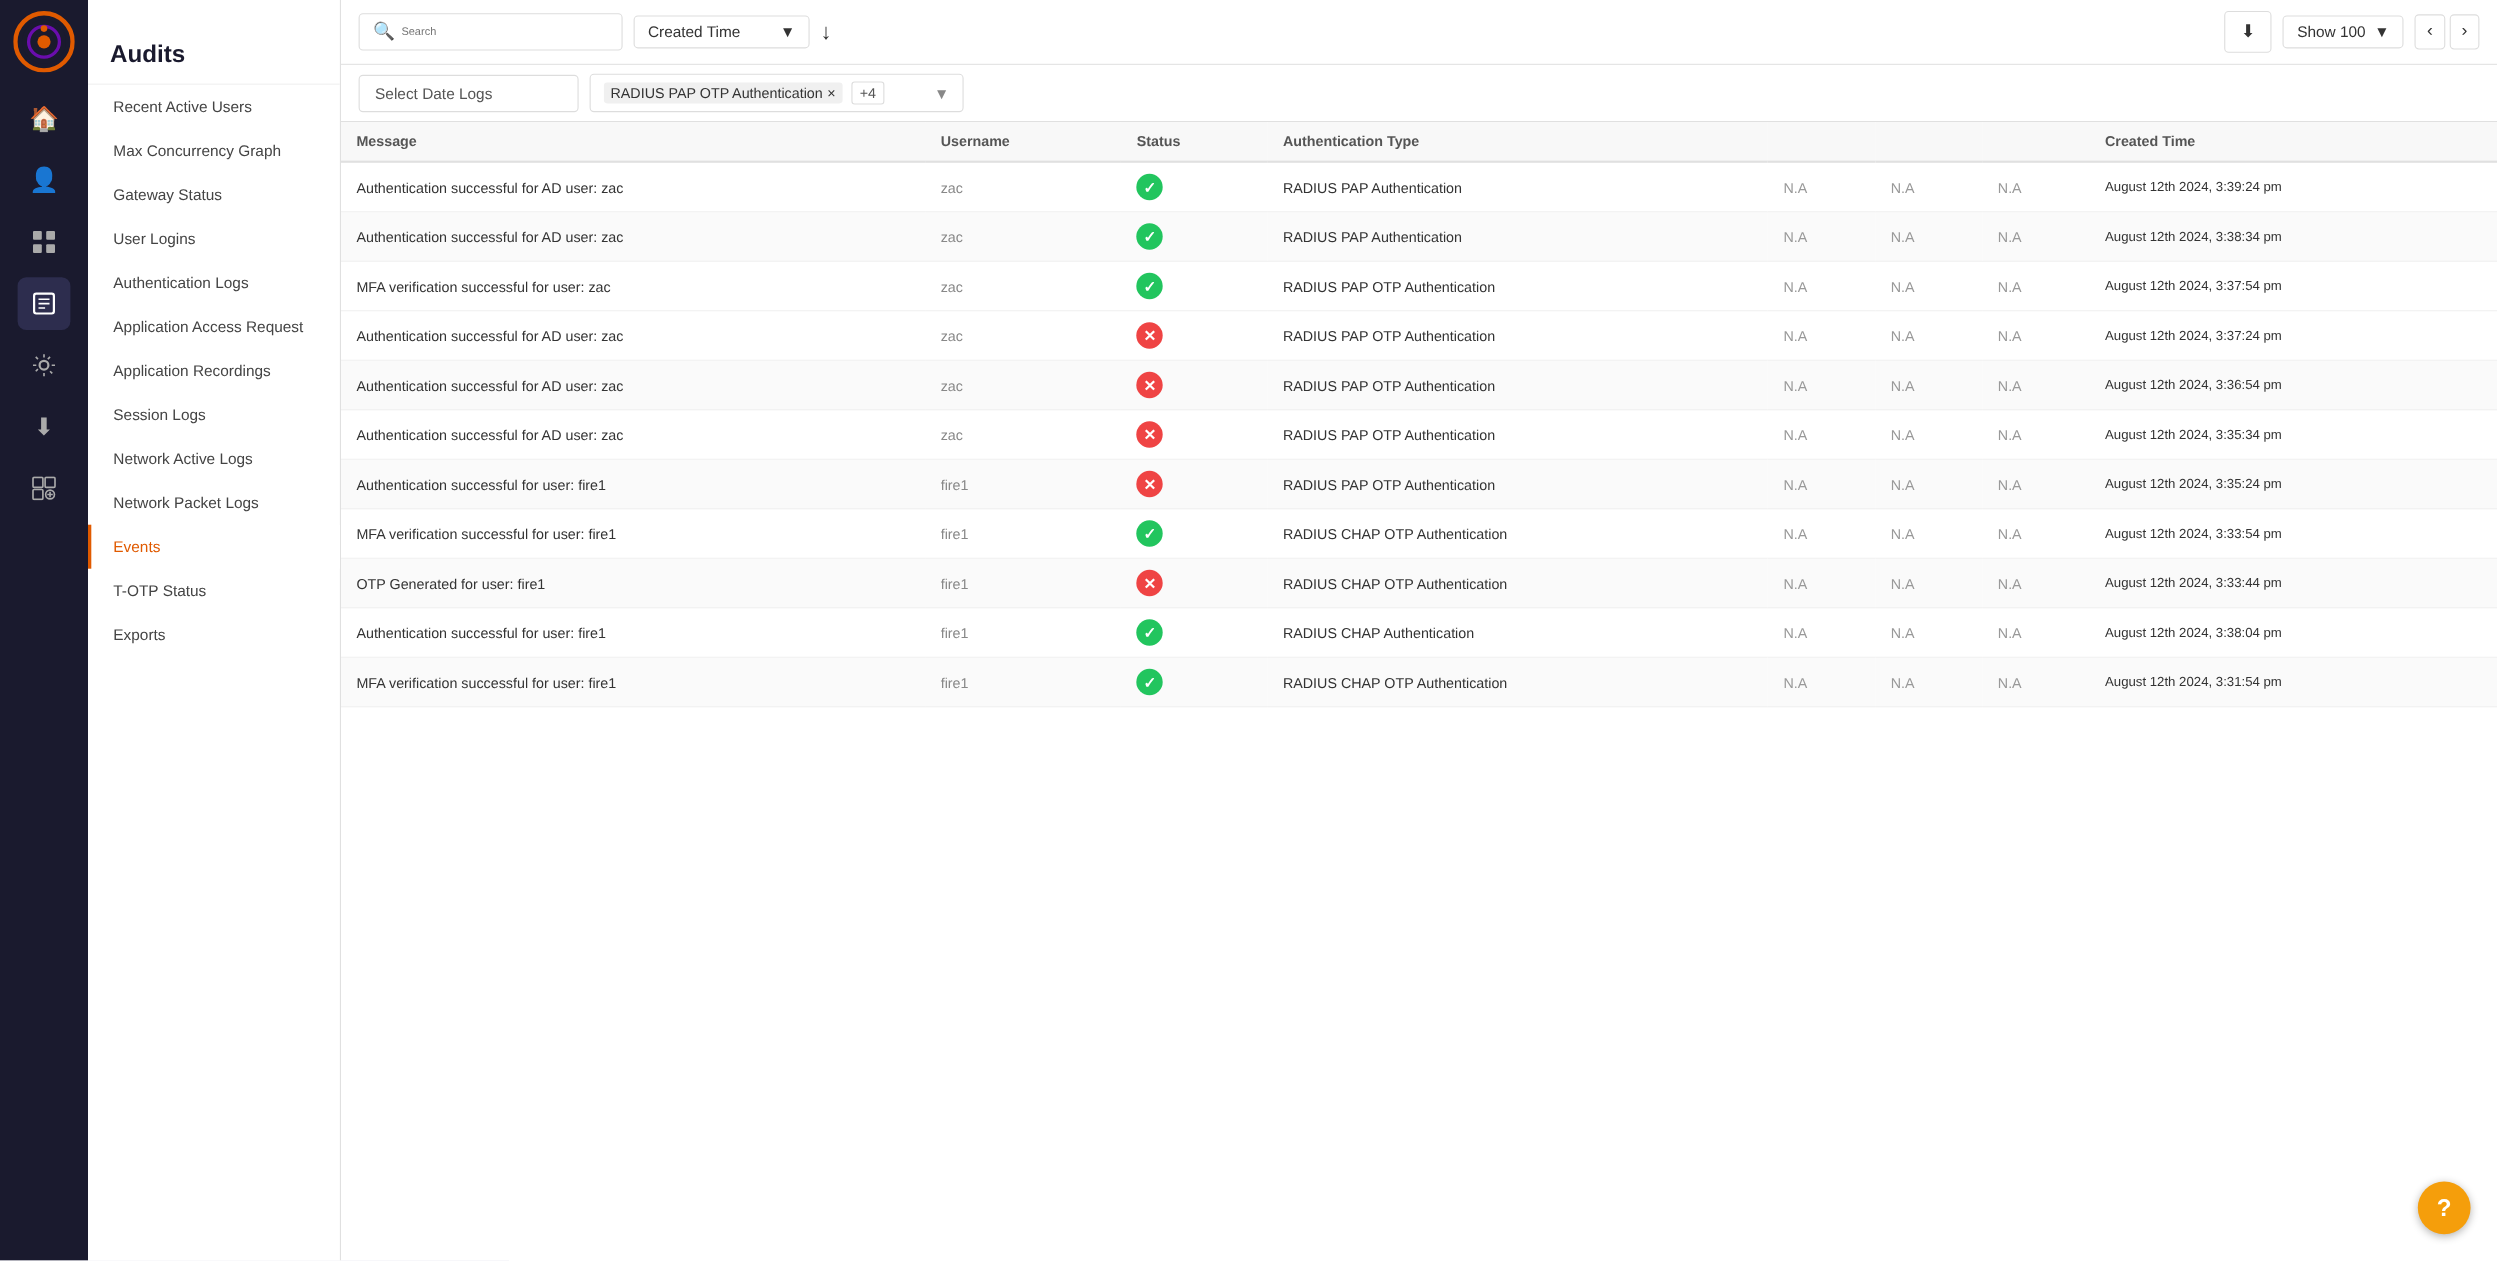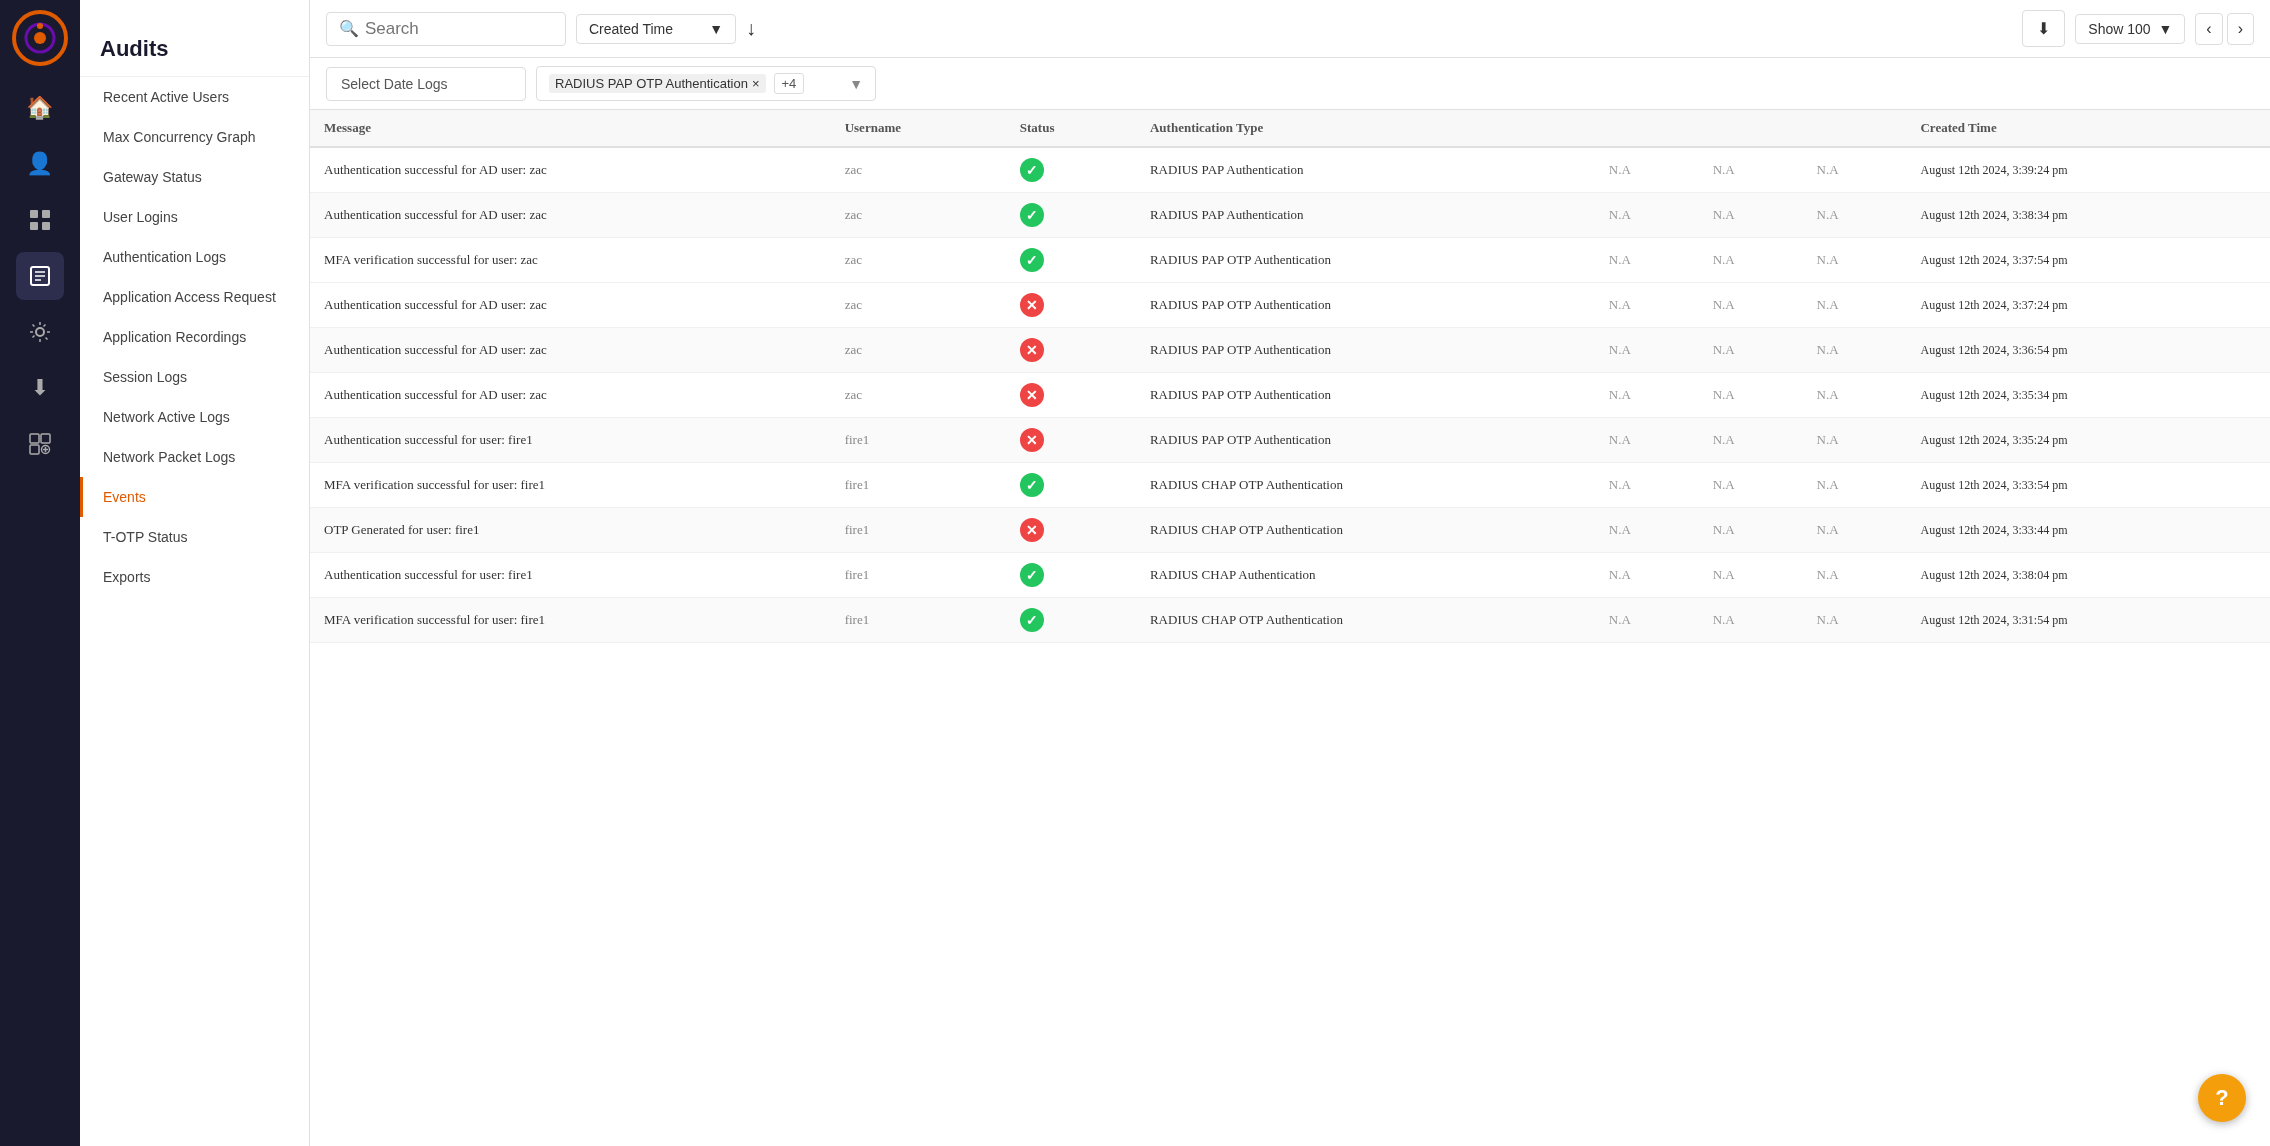--- a/index.html
+++ b/index.html
@@ -93,21 +93,21 @@
       border: 1px solid #ddd;
       border-radius: 4px;
       padding: 6px 12px;
       gap: 6px;
       width: 240px;
       background: #fff;
     }
     .search-box input {
       border: none;
       outline: none;
-      font-size: 17px;
+      font-size: 10px;
       color: #444;
       width: 100%;
     }
     .sort-dropdown {
       display: flex;
       align-items: center;
       border: 1px solid #ddd;
       border-radius: 4px;
       padding: 6px 12px;
       gap: 6px;
@@ -217,21 +217,20 @@
     
     .table-area {
       flex: 1;
       overflow-y: auto;
       background: #fff;
     }
     table {
       width: 100%;
       border-collapse: collapse;
       font-size: 13px;
-      font-family: Liberation Serif, serif;
     }
     thead tr {
       background: #f8f8f8;
       border-bottom: 2px solid #e0e0e0;
     }
     thead th {
       padding: 10px 14px;
       text-align: left;
       font-weight: 600;
       color: #555;

